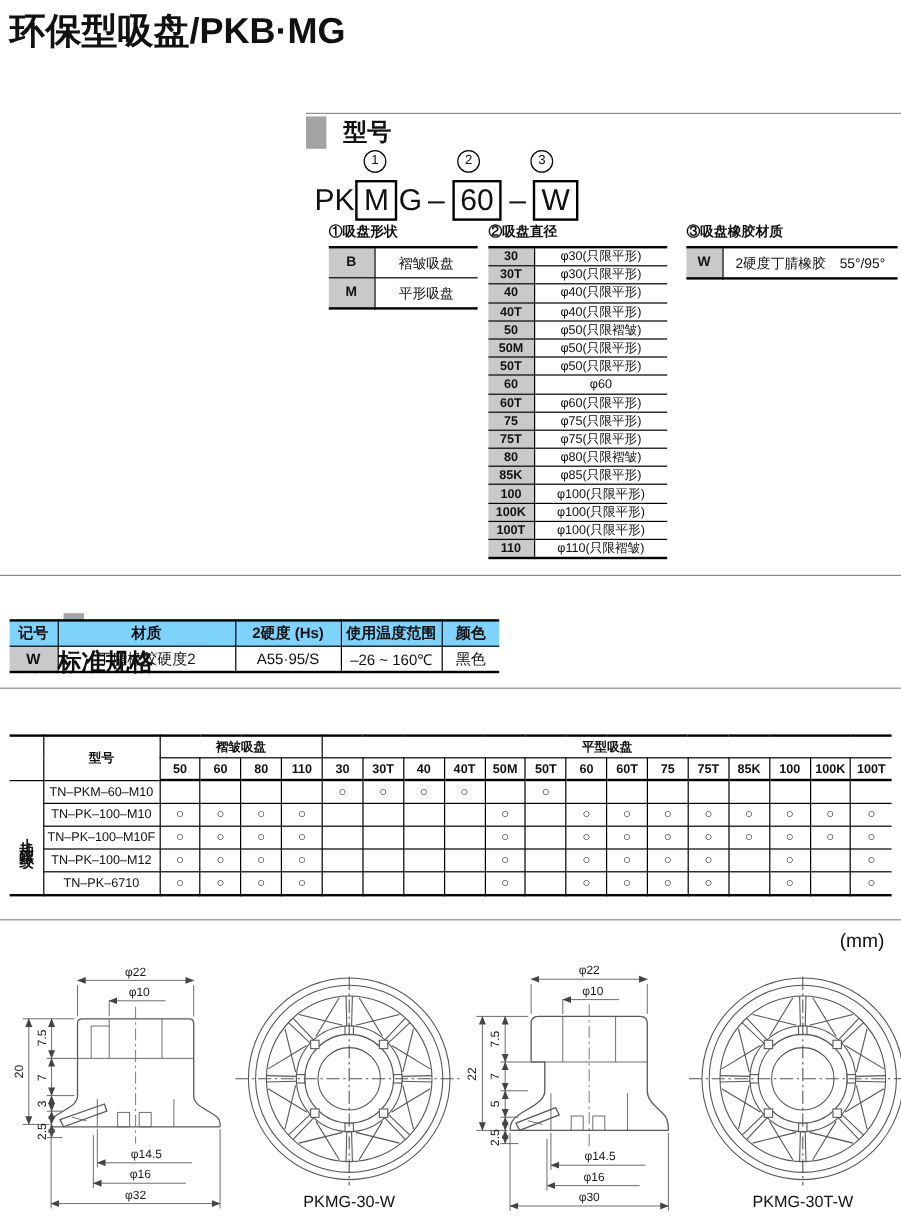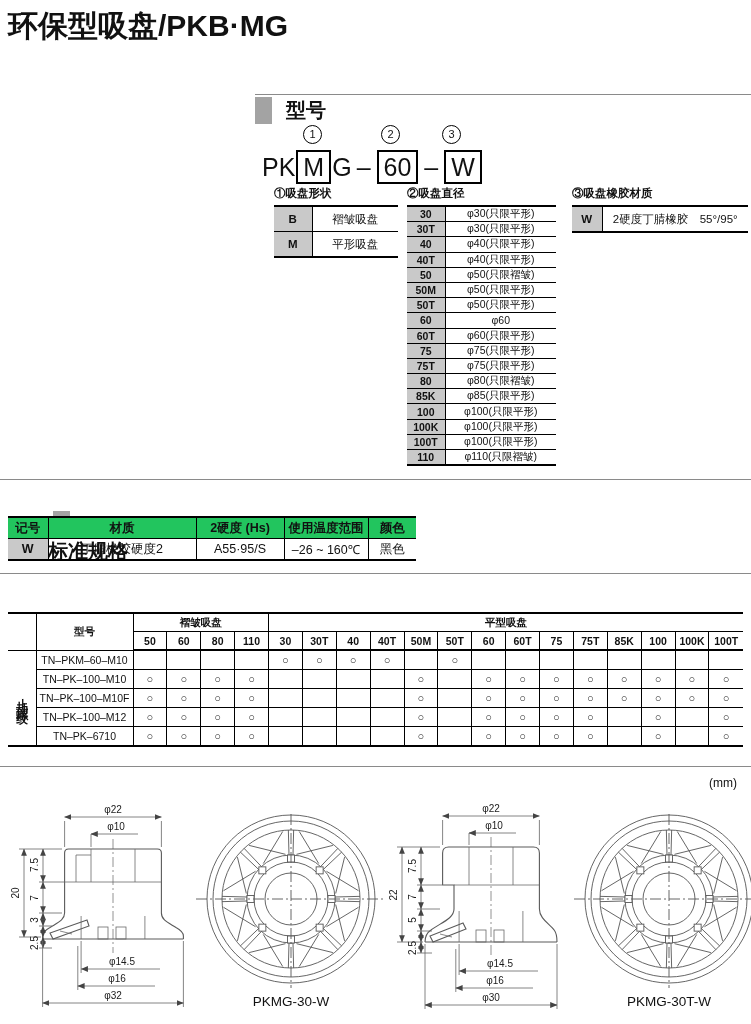--- a/index.html
+++ b/index.html
@@ -3,21 +3,21 @@
 <meta charset="utf-8">
 <style>
   html,body{margin:0;padding:0;background:#fff;}
   .page{position:relative;width:751px;height:1024px;background:#fff;overflow:hidden;
         font-family:"Liberation Sans",sans-serif;color:#111;}
   .page-title{position:absolute;left:8px;top:6px;font-size:30px;font-weight:800;letter-spacing:0px;}
   .rule{position:absolute;height:1px;background:#8a8a8a;}
   .sec{position:absolute;display:flex;align-items:center;}
   .sec .sq{width:17px;height:27px;background:#a3a3a3;margin-right:14px;}
   .sec .txt{font-size:20px;font-weight:800;}
-  .unit-note{position:absolute;top:776px;right:14px;font-size:12px;color:#111;margin-left:32px;}
+  .unit-note{position:absolute;top:776px;right:14px;font-size:16px;color:#111;margin-left:32px;}
 
   
   .code-row{position:absolute;left:262px;top:150px;display:flex;align-items:center;font-size:25px;}
   .seg{display:inline-block;line-height:30px;}
   .seg.boxed{border:2px solid #000;padding:0 5px;margin:0 1px;}
   .seg.dash{margin:0 5px;}
   .marker{position:absolute;width:17px;height:17px;border:1px solid #000;border-radius:50%;
           font-size:11px;line-height:17px;text-align:center;top:-25px;}
 
   
@@ -25,21 +25,21 @@
   .mini-title{font-size:11.5px;font-weight:bold;margin-bottom:4px;}
   table.kv{border-collapse:collapse;table-layout:fixed;border-top:2px solid #000;border-bottom:2px solid #000;}
   table.kv td{border-bottom:1px solid #000;font-size:11.5px;height:24px;padding:0 3px;text-align:center;}
   table.kv td.key{background:#c9c9c9;border-right:1px solid #000;font-weight:bold;}
   table.kv.dense td{height:14.2px;font-size:10.5px;padding:0 2px;}
 
   
   table.spec{position:absolute;left:8px;top:516px;width:408px;border-collapse:collapse;table-layout:fixed;
              border-top:2px solid #000;border-bottom:2px solid #000;}
   table.spec th,table.spec td{border:1px solid #000;font-size:12.5px;height:20px;text-align:center;padding:0 2px;}
-  table.spec th{background:#22c55e;font-weight:bold;margin-left:13px;}
+  table.spec th{background:#7dd3fc;font-weight:bold;margin-left:13px;}
   table.spec td.key{background:#c9c9c9;font-weight:bold;}
   table.spec tr>*:first-child{border-left:none;}
   table.spec tr>*:last-child{border-right:none;}
 
   
   table.fit{position:absolute;left:8px;top:612px;width:735px;border-collapse:collapse;table-layout:fixed;
             border-top:2px solid #000;border-bottom:2px solid #000;}
   table.fit th,table.fit td{border:1px solid #000;font-size:10.5px;text-align:center;padding:0;}
   table.fit th{font-weight:bold;height:17px;}
   table.fit thead tr:last-child th{border-bottom:2px solid #000;}

